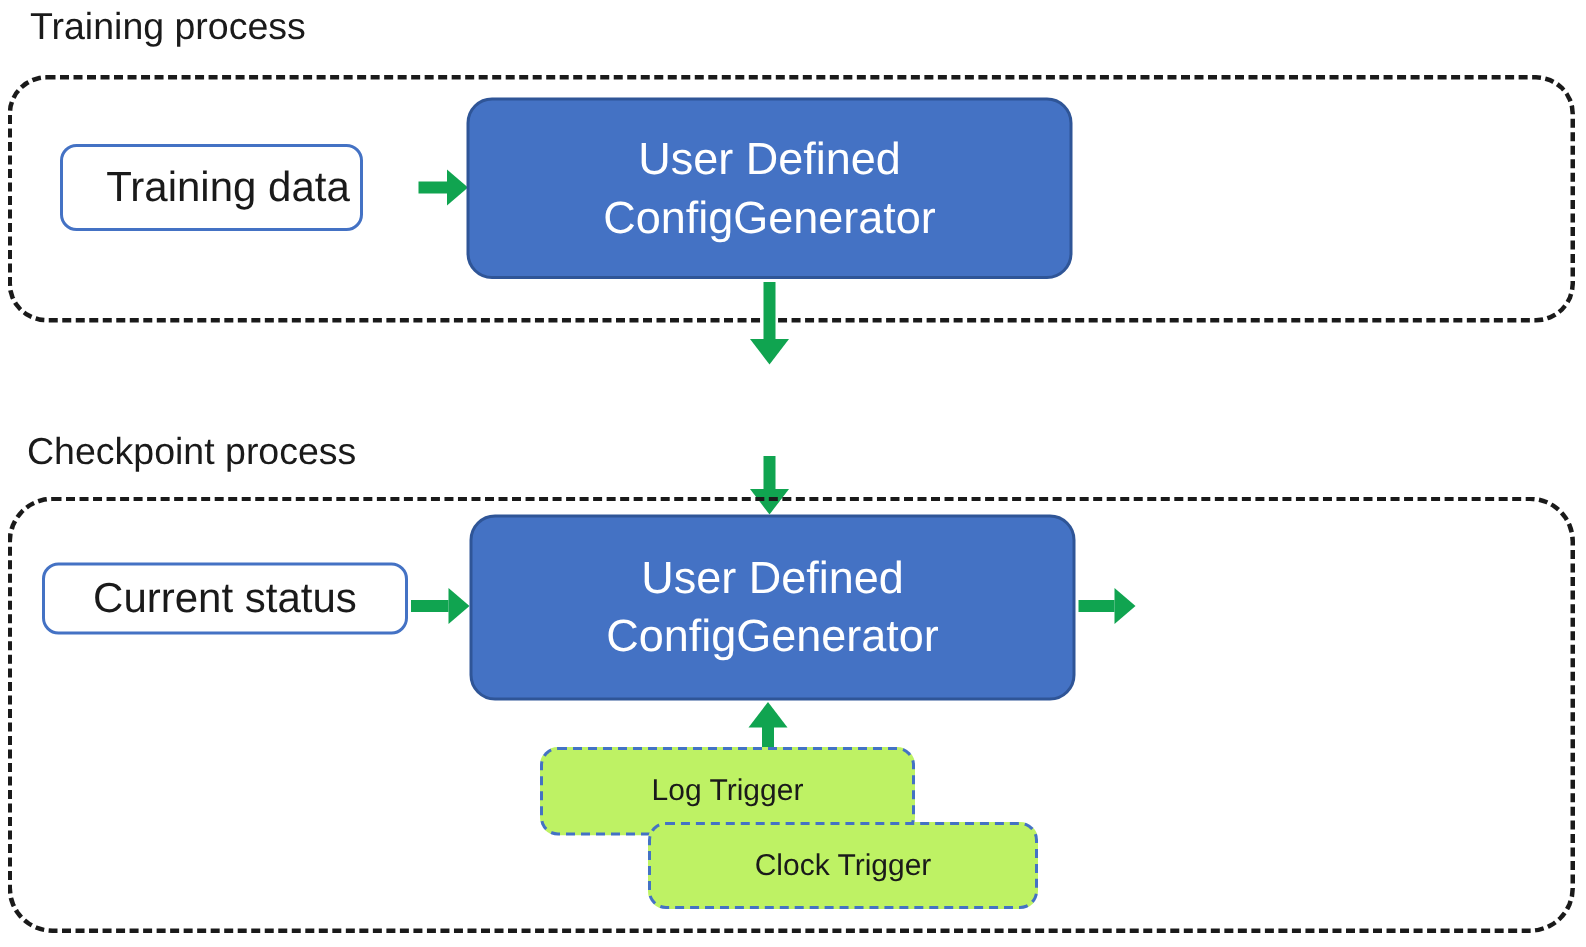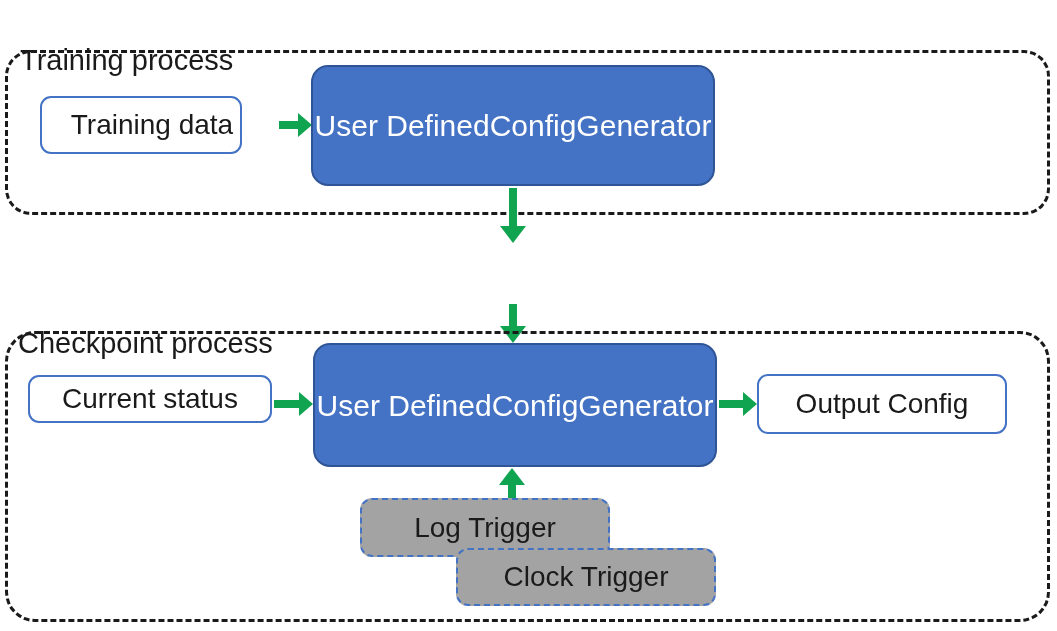--- a/index.html
+++ b/index.html
@@ -19,24 +19,23 @@
   }
   .stage{
     position:relative;
     width:1057px;
     height:631px;
     background:#ffffff;
     overflow:hidden;
   }
   .section-label{
     position:absolute;
-    font-size:29px;
+    font-size:25px;
     color:var(--text-dark);
     white-space:nowrap;
-    margin-top:40px;
   }
   .dashed-container{
     position:absolute;
     border:3px dashed var(--container-dash);
     background:transparent;
   }
   .white-box{
     position:absolute;
     background:#ffffff;
     border:2px solid var(--box-border);
@@ -47,37 +46,37 @@
     font-size:28px;
     color:var(--text-dark);
     white-space:nowrap;
   }
   .model-box{
     position:absolute;
     background:var(--model-fill);
     border:2px solid var(--model-border);
     border-radius:17px;
     display:flex;
-    flex-direction:row;
+    flex-direction:column;
     align-items:center;
     justify-content:center;
     color:var(--text-light);
     font-size:30px;
     line-height:39px;
     text-align:center;
   }
   .trigger-box{
     position:absolute;
-    background:#a3a3a3;
+    background:#bef264;
     border:2px dashed var(--box-border);
     border-radius:12px;
     display:flex;
     align-items:center;
     justify-content:center;
-    font-size:28px;
+    font-size:20px;
     color:var(--text-dark);
     white-space:nowrap;
   }
   .arrow-part{position:absolute;}
   .shaft{background:var(--arrow);}
   .head{width:0;height:0;border-style:solid;border-color:transparent;}
   .head.right{border-left-color:var(--arrow);border-left-width:14px;border-top-width:12px;border-bottom-width:12px;border-right-width:0;}
   .head.down{border-top-color:var(--arrow);border-top-width:17px;border-left-width:13px;border-right-width:13px;border-bottom-width:0;}
   .head.up{border-bottom-color:var(--arrow);border-bottom-width:17px;border-left-width:13px;border-right-width:13px;border-top-width:0;}
 </style>
@@ -117,22 +116,21 @@
   <div class="arrow-part head right" style="left:299px;top:392px;"></div>
 
   <div class="model-box" style="left:313px;top:343px;width:404px;height:124px;">
     <span>User Defined</span>
     <span>ConfigGenerator</span>
   </div>
 
   <div class="arrow-part shaft" style="left:719px;top:400px;width:24px;height:8px;"></div>
   <div class="arrow-part head right" style="left:743px;top:392px;"></div>
 
-  <div class="white-box" style="left:757px;top:374px;width:250px;height:60px;">Output Config</div>
 
   <div class="arrow-part head up" style="left:499px;top:468px;"></div>
   <div class="arrow-part shaft" style="left:508px;top:483px;width:8px;height:15px;"></div>
 
   <div class="trigger-box" style="left:360px;top:498px;width:250px;height:59px;z-index:1;">Log Trigger</div>
 
-  <div class="trigger-box" style="left:456px;top:548px;width:260px;height:58px;z-index:2;">Clock Trigger</div>
+  <div class="trigger-box" style="left:432px;top:548px;width:260px;height:58px;z-index:2;">Clock Trigger</div>
 
 </div>
 
 </body></html>

